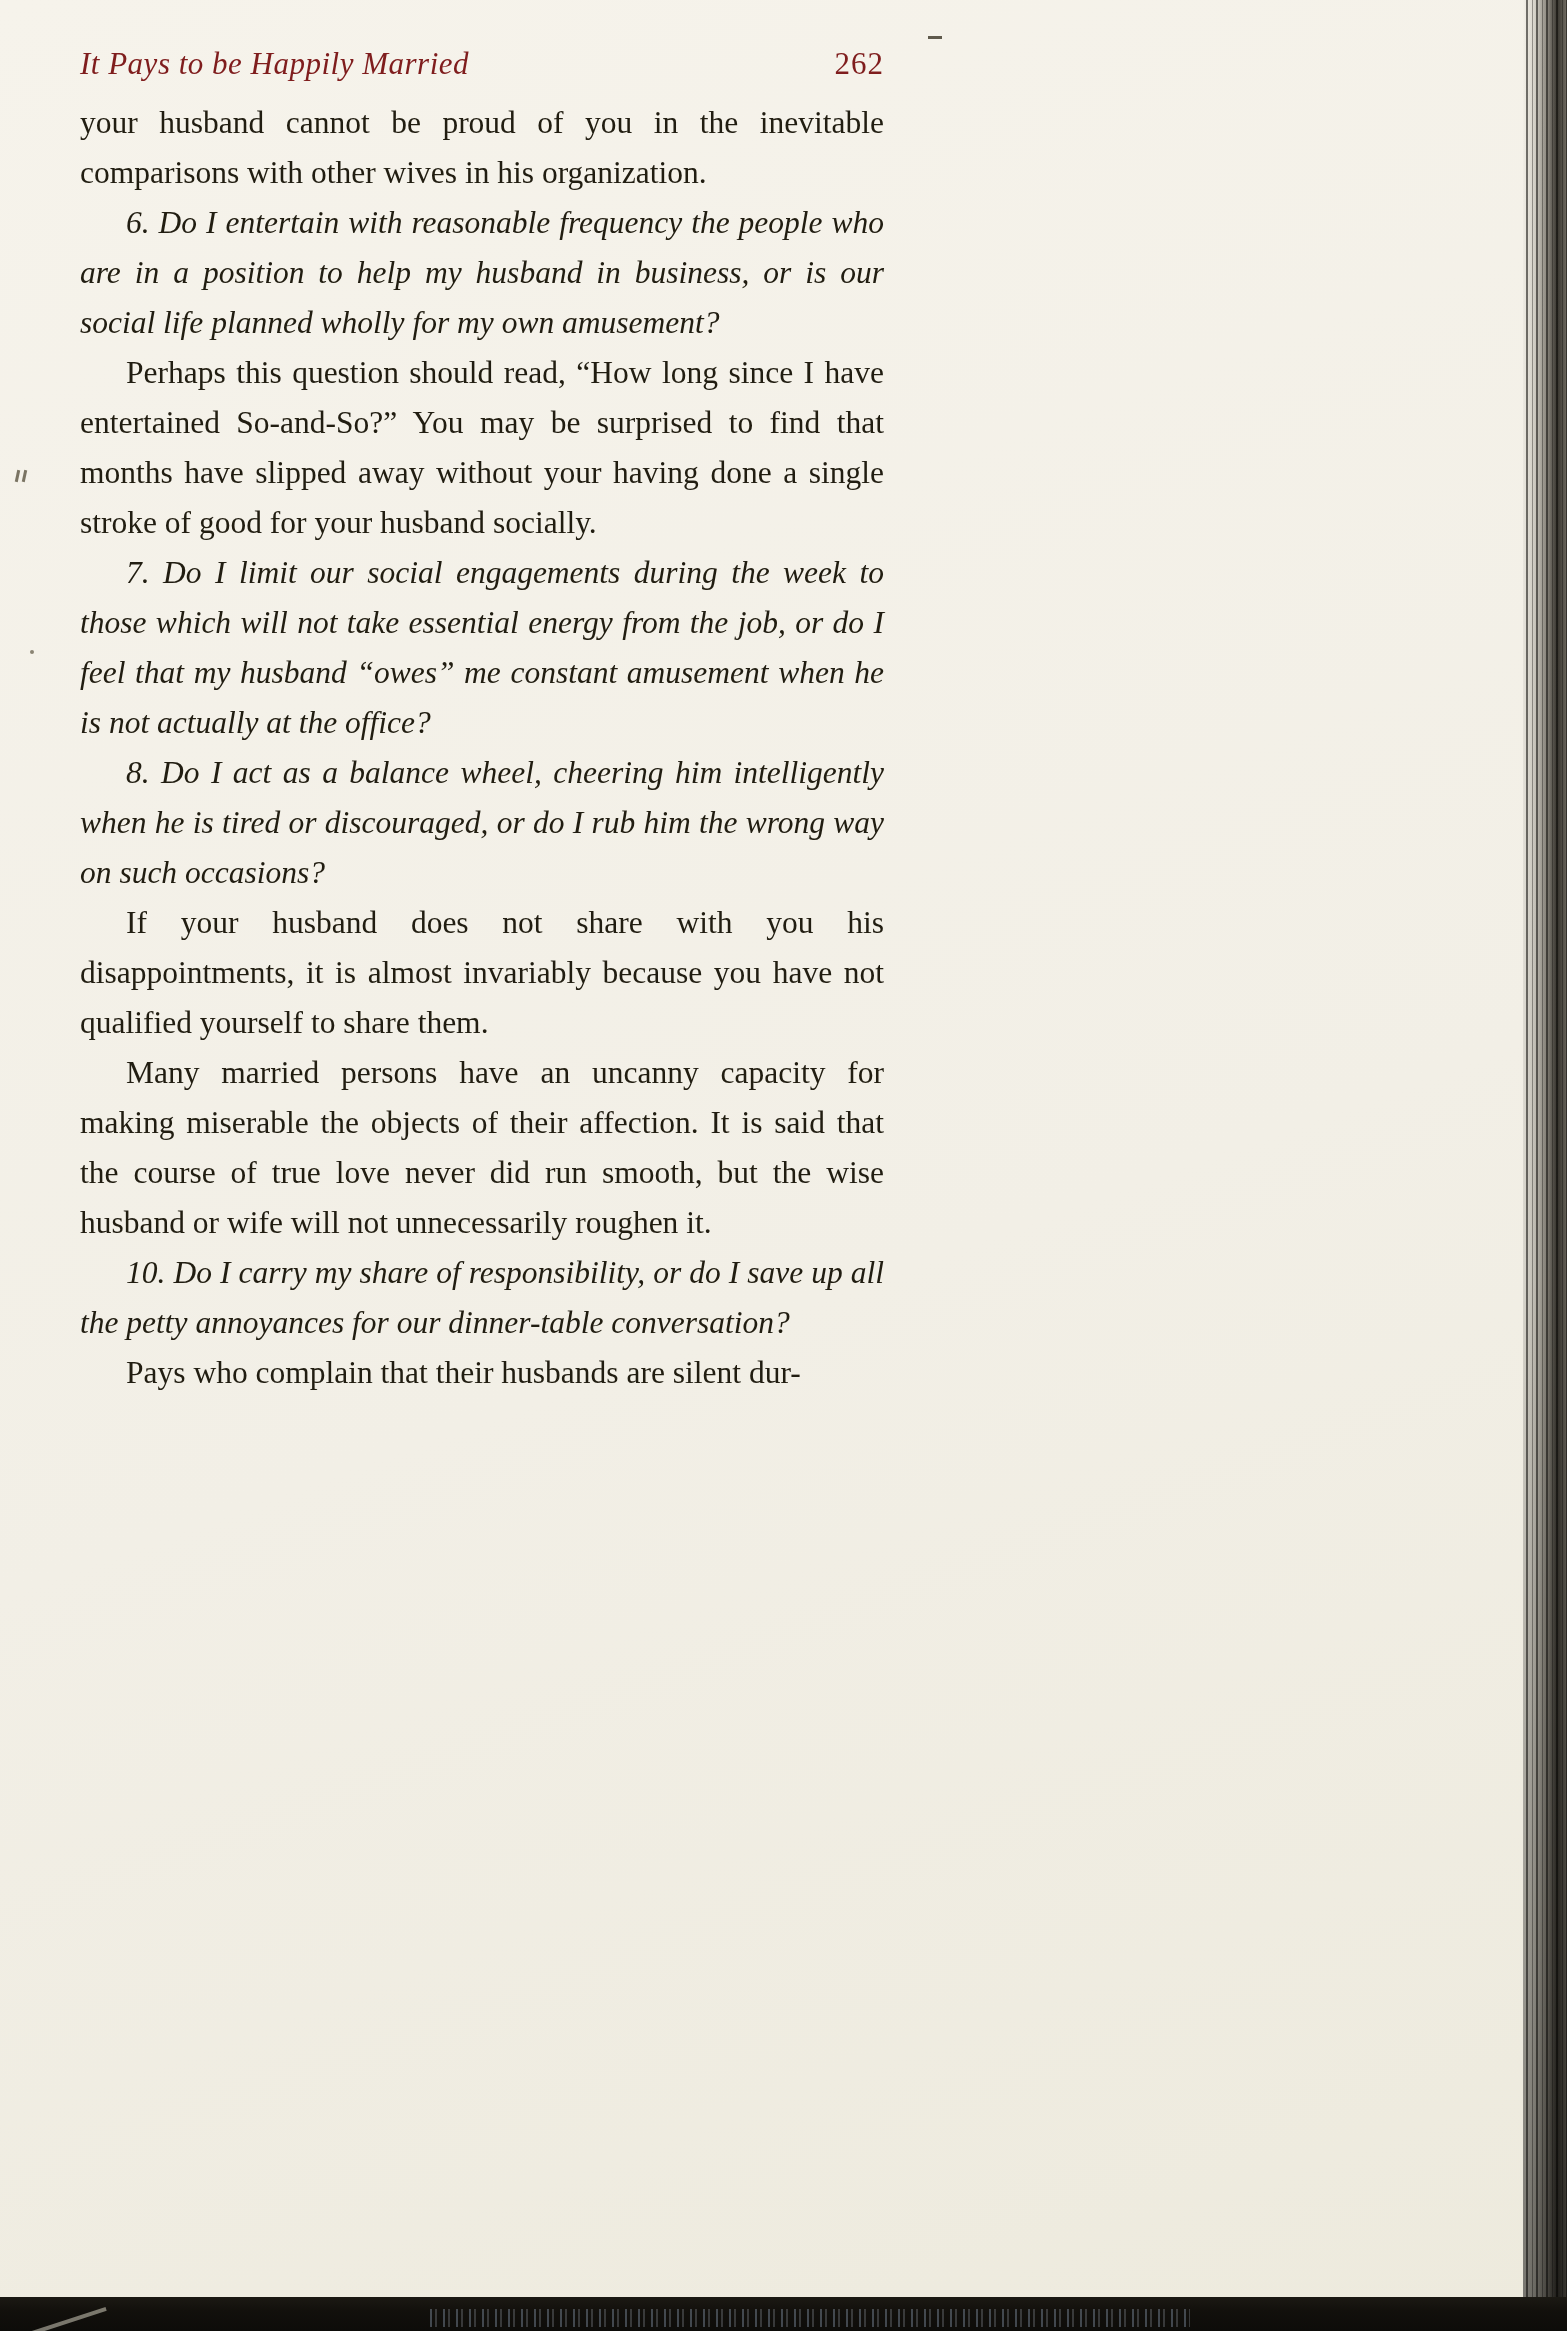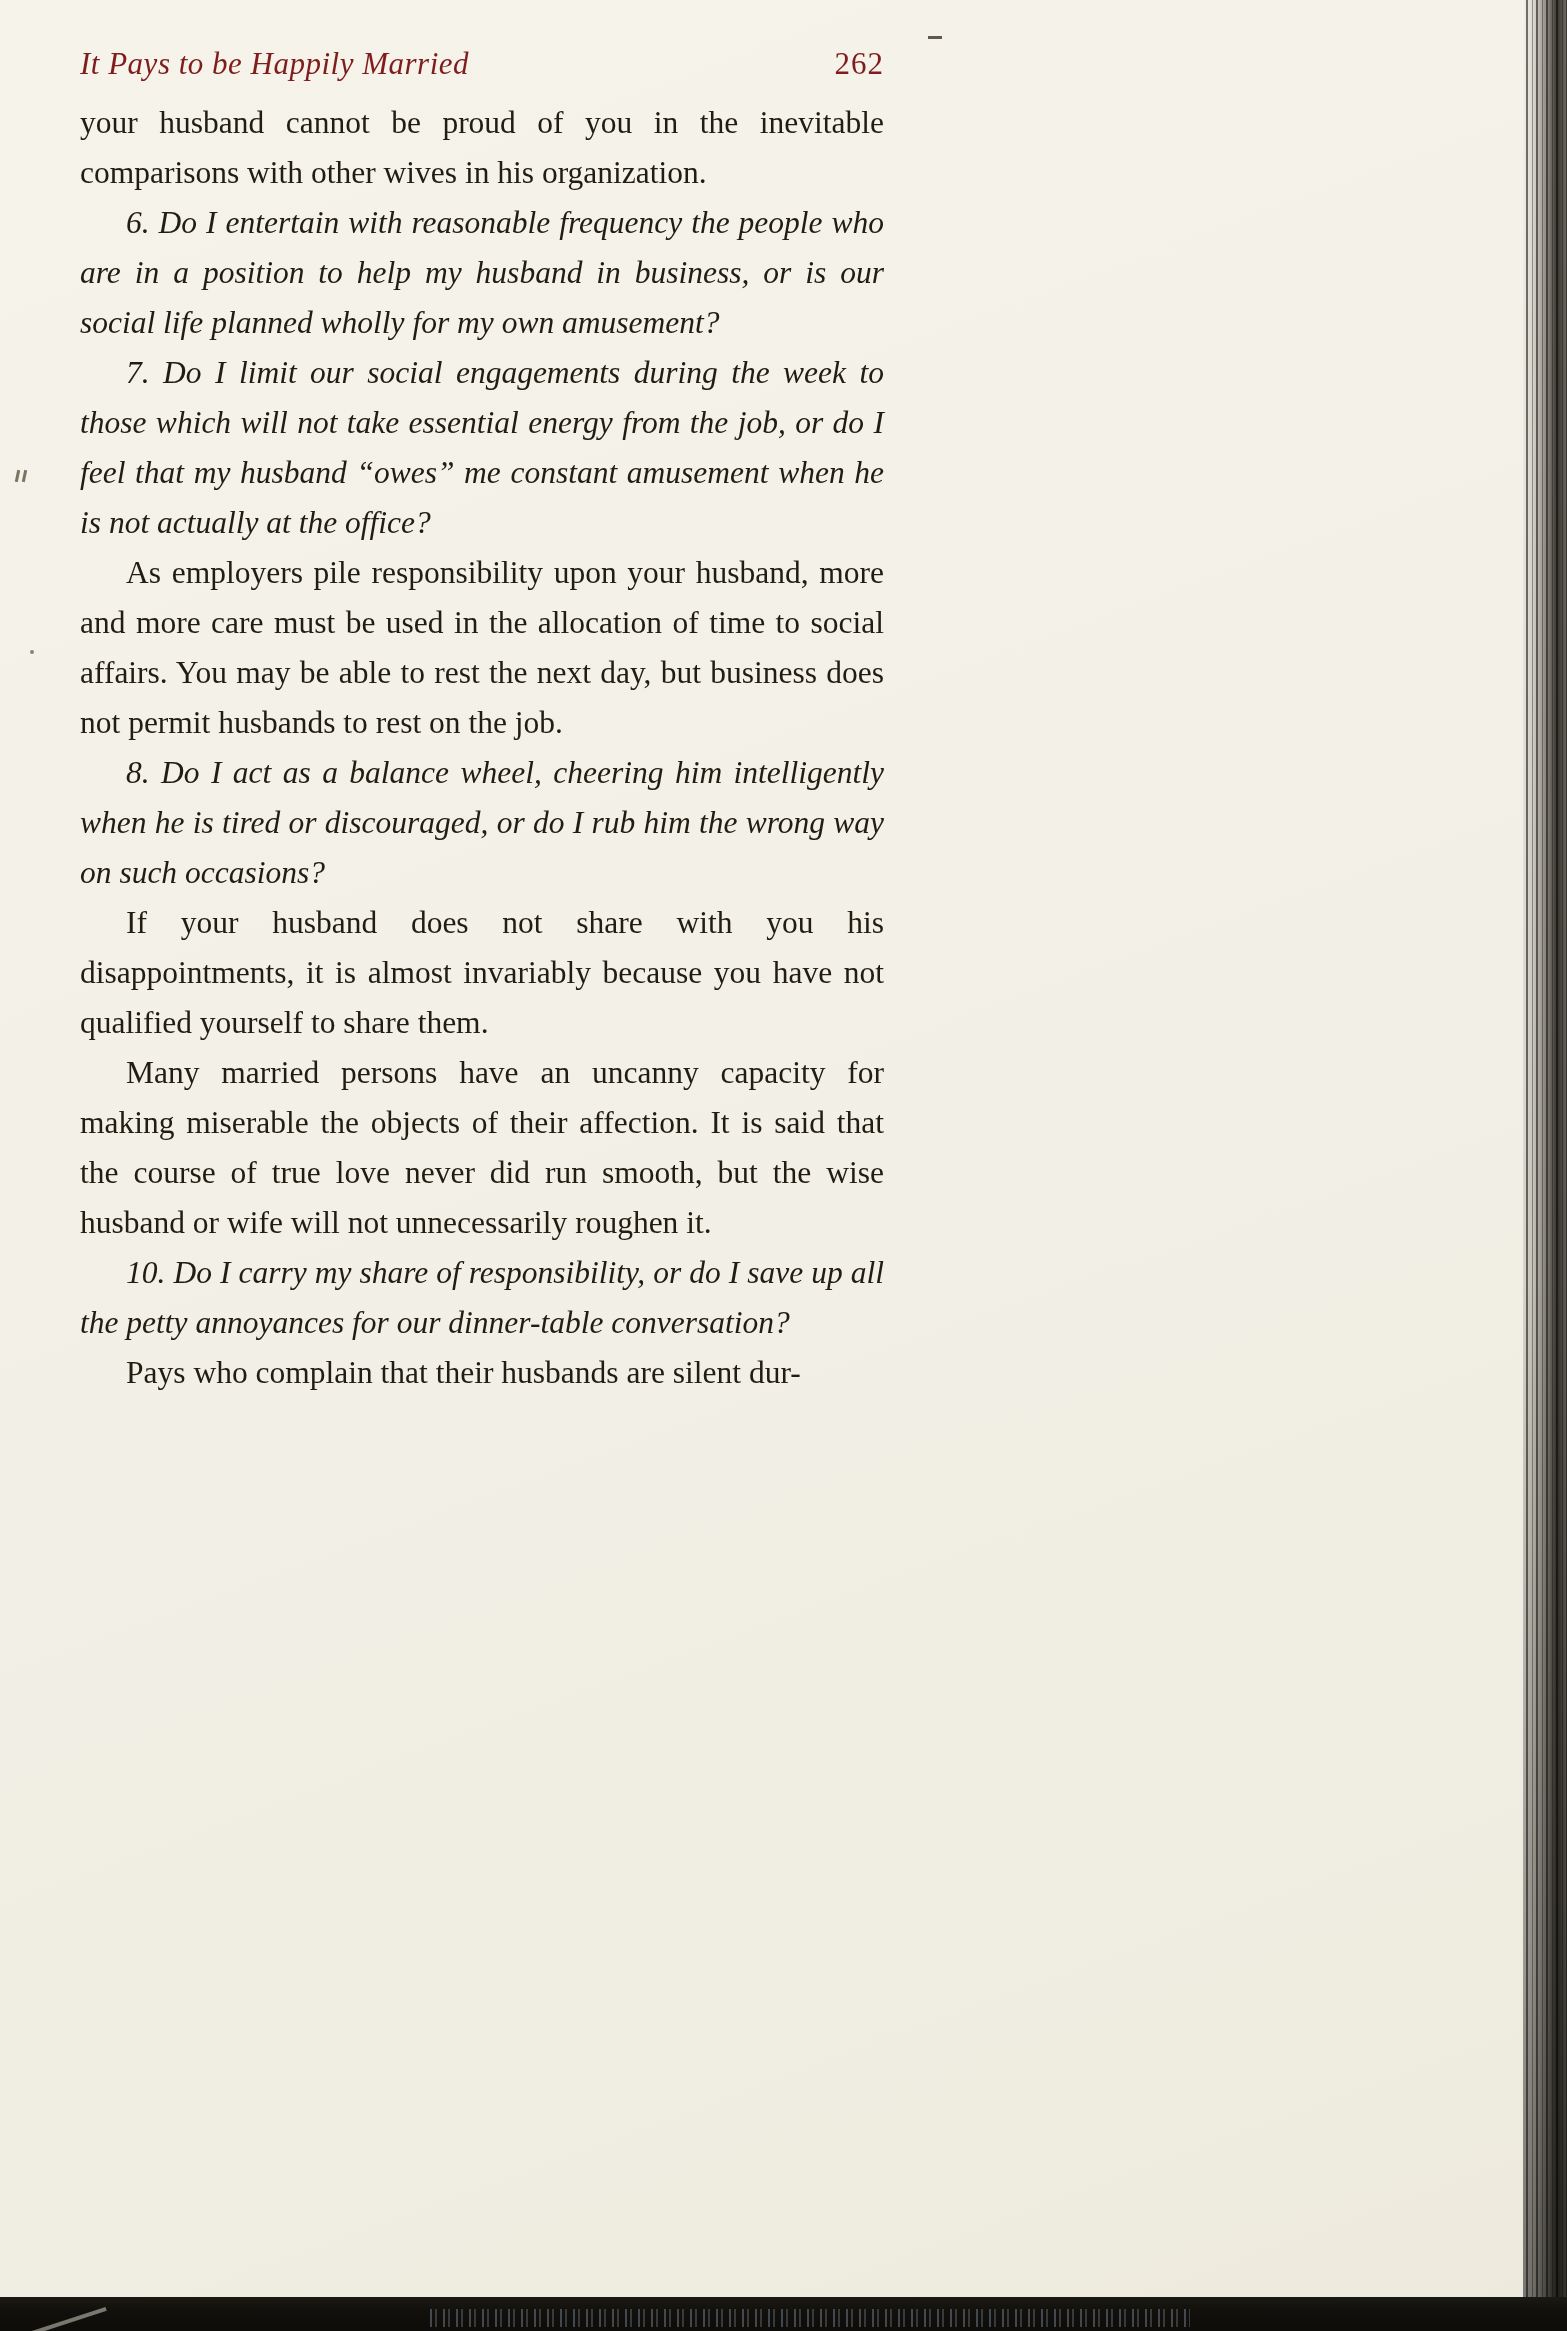--- a/index.html
+++ b/index.html
@@ -113,22 +113,22 @@
 <div class="content">
 
   <div class="running-header">
     <span class="running-title">It Pays to be Happily Married</span>
     <span class="page-number">262</span>
   </div>
 
   <div class="body-text">
     <p class="first">your husband cannot be proud of you in the inevitable comparisons with other wives in his organization.</p>
     <p class="question">6. Do I entertain with reasonable frequency the people who are in a position to help my husband in business, or is our social life planned wholly for my own amusement?</p>
+    <p>Perhaps this question should read, “How long since I have entertained So-and-So?” You may be surprised to find that months have slipped away without your having done a single stroke of good for your husband socially.</p>
     <p class="question">7. Do I limit our social engagements during the week to those which will not take essential energy from the job, or do I feel that my husband “owes” me constant amusement when he is not actually at the office?</p>
-    <p>As employers pile responsibility upon your husband, more and more care must be used in the allocation of time to social affairs. You may be able to rest the next day, but business does not permit husbands to rest on the job.</p>
     <p class="question">8. Do I act as a balance wheel, cheering him intelligently when he is tired or discouraged, or do I rub him the wrong way on such occasions?</p>
     <p>If your husband does not share with you his disappointments, it is almost invariably because you have not qualified yourself to share them.</p>
     <p>Many married persons have an uncanny capacity for making miserable the objects of their affection. It is said that the course of true love never did run smooth, but the wise husband or wife will not unnecessarily roughen it.</p>
     <p class="question">10. Do I carry my share of responsibility, or do I save up all the petty annoyances for our dinner-table conversation?</p>
     <p>Pays who complain that their husbands are silent dur-</p>
   </div>
 
 </div>
 
 <div class="binding">

